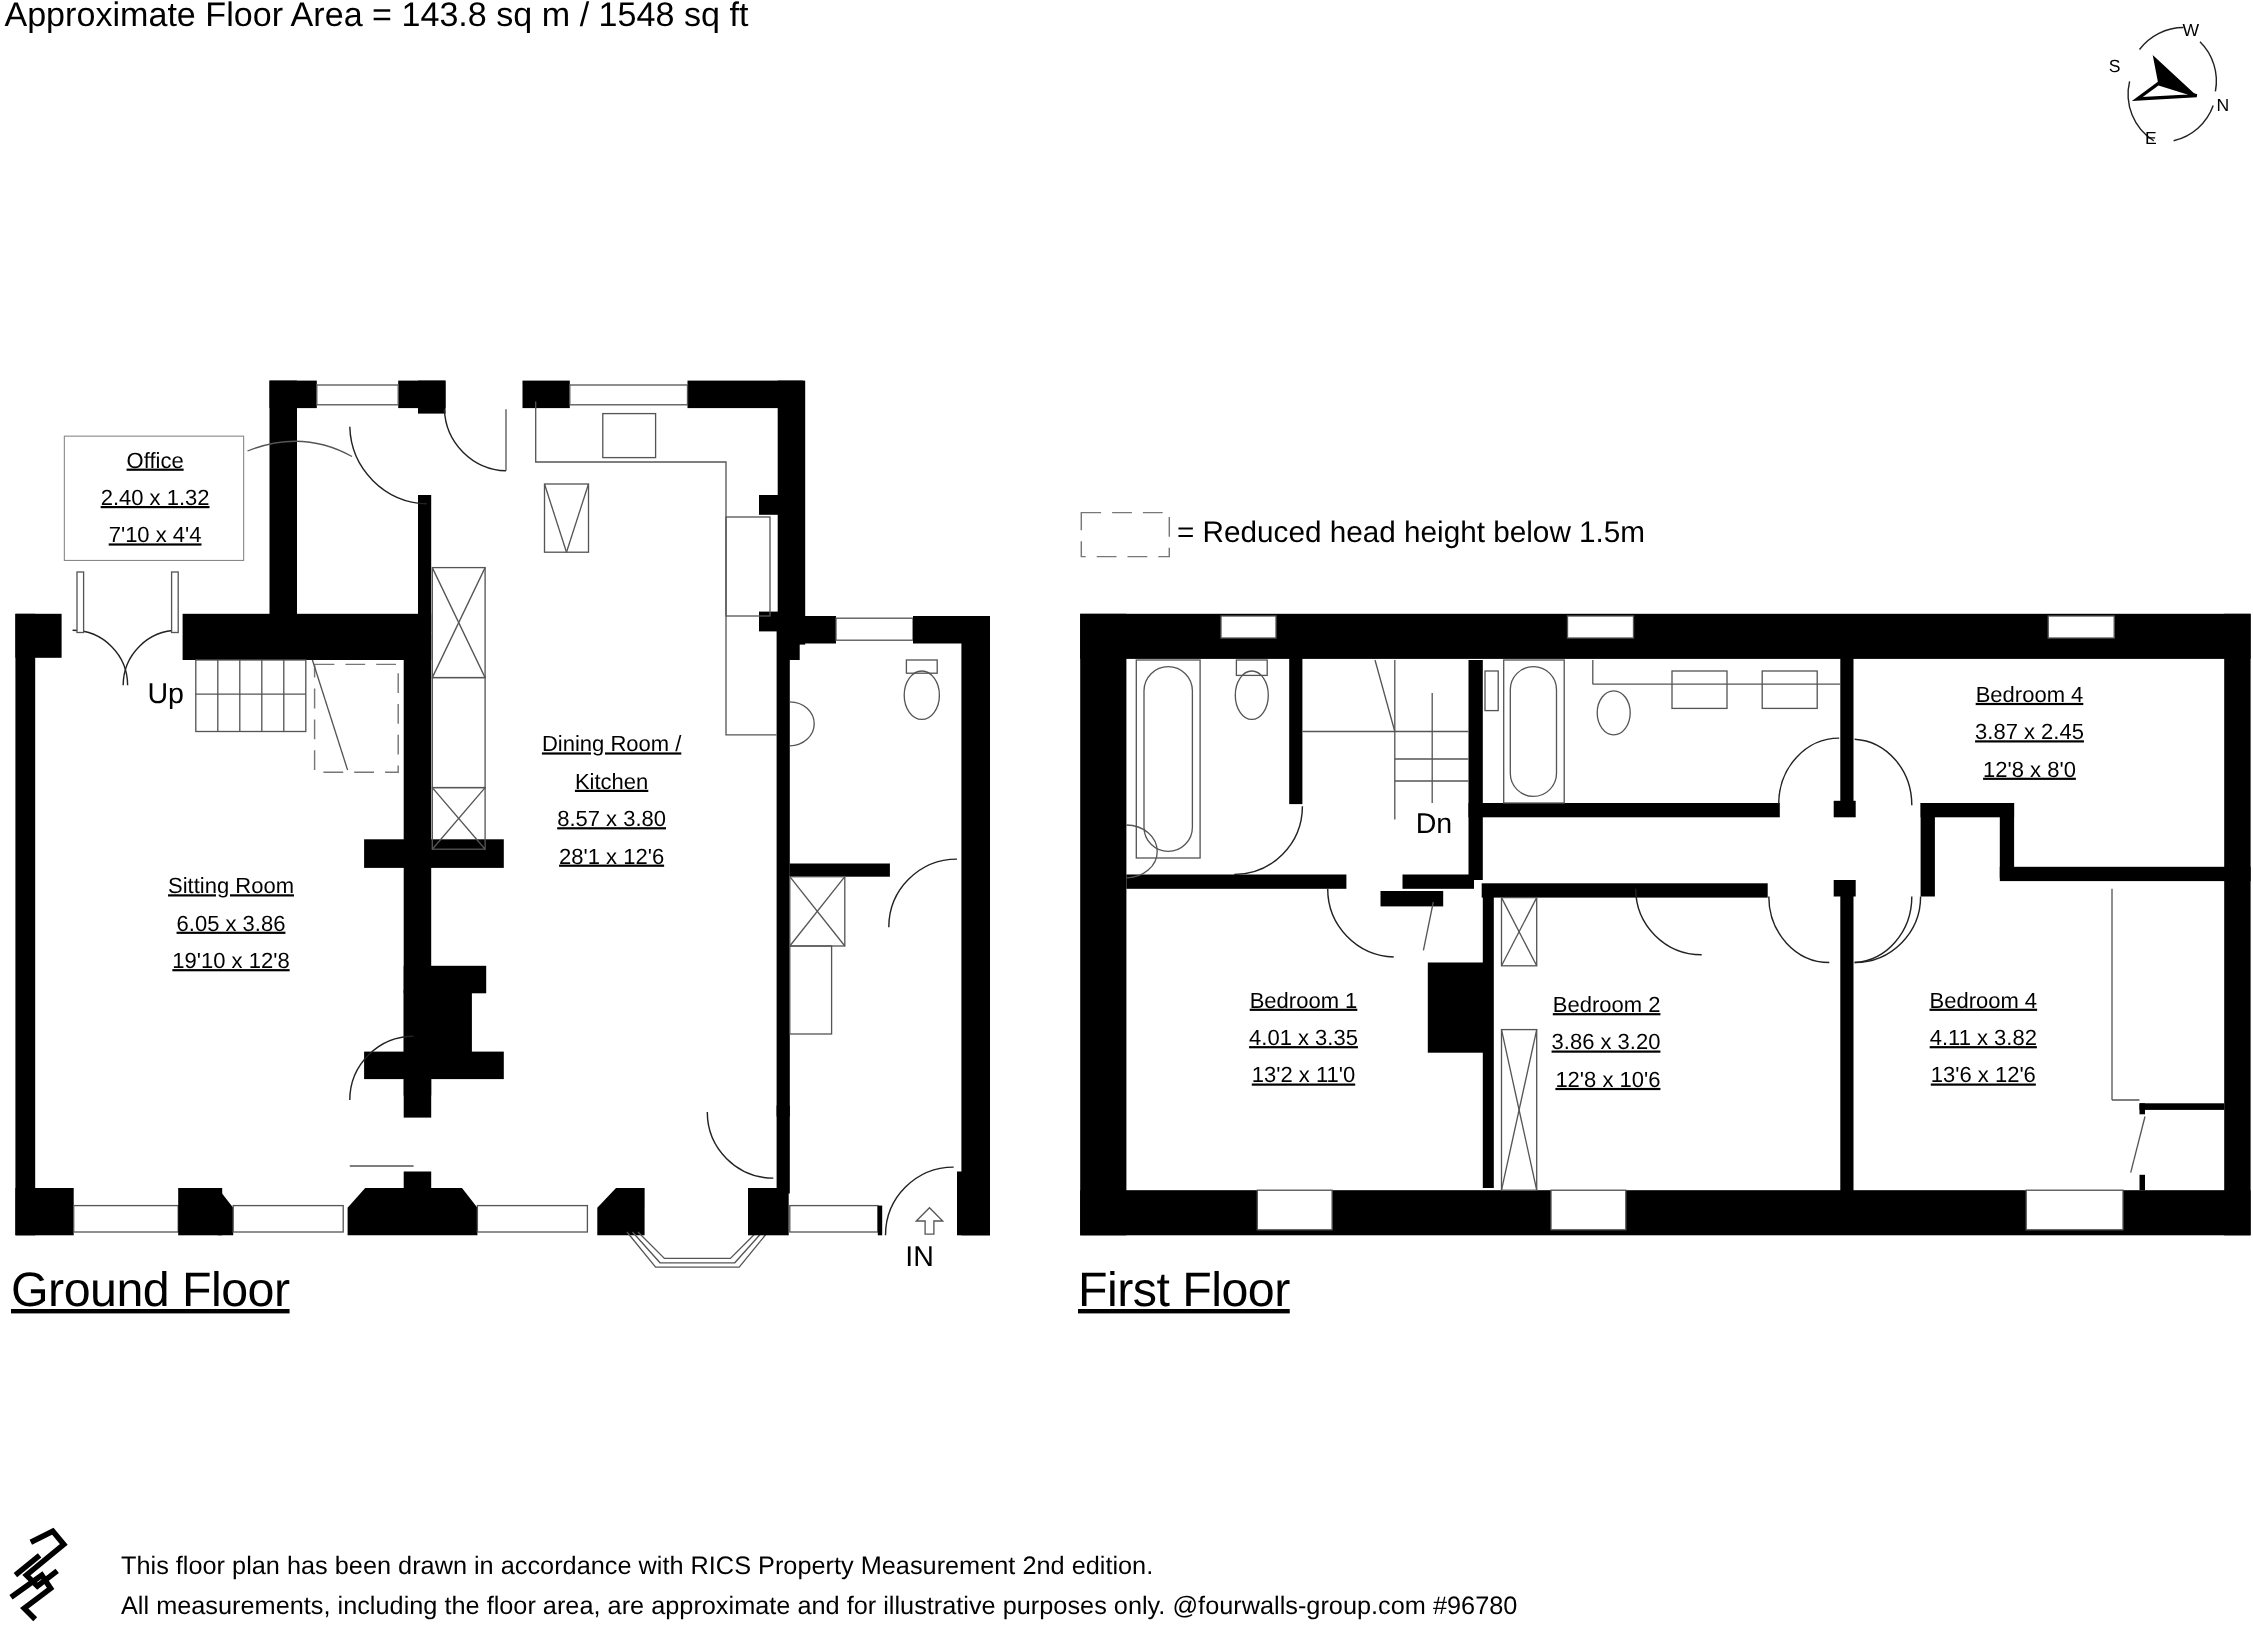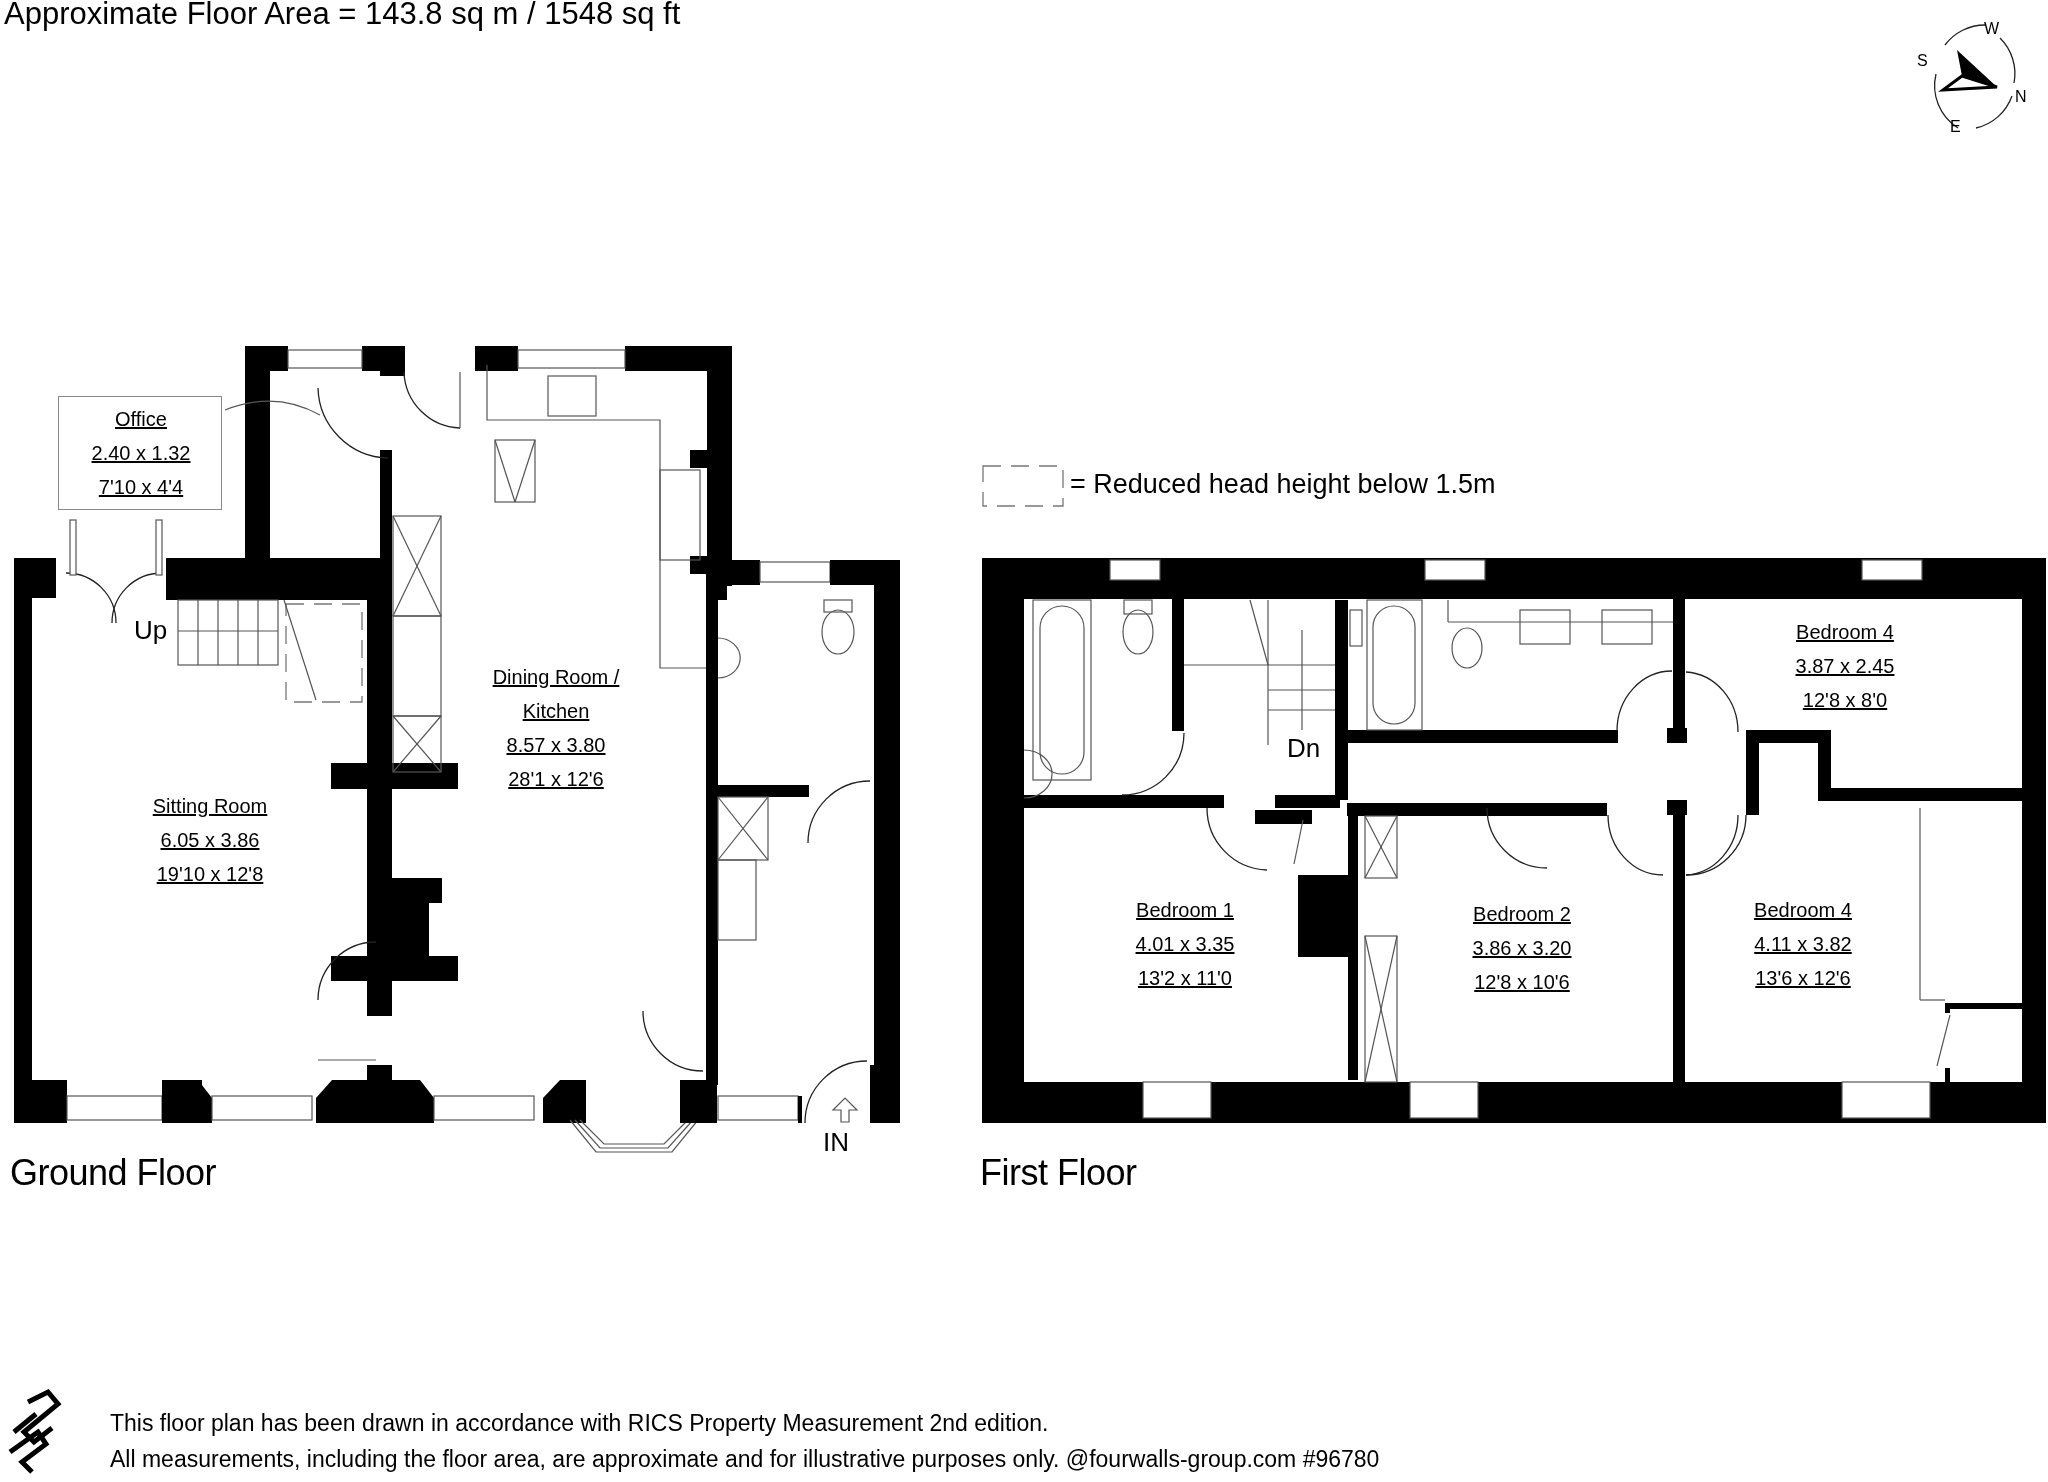--- a/index.html
+++ b/index.html
@@ -6,21 +6,21 @@
   body { width:2048px; height:1482px; position:relative; overflow:hidden; font-family:"Liberation Sans", sans-serif; color:#000; }
   .abs { position:absolute; }
   #plan { position:absolute; left:0; top:0; width:2048px; height:1482px; }
   .wall { fill:#000; }
   .thin { fill:none; stroke:#555; stroke-width:1.2; }
   .thinw { fill:#fff; stroke:#555; stroke-width:1.2; }
   .swing { fill:none; stroke:#222; stroke-width:1.3; }
   .dash { fill:none; stroke:#777; stroke-width:1.3; stroke-dasharray:18 10; }
   .area-title { left:4px; top:0px; font-size:31px; line-height:28px; white-space:nowrap; }
   .room-label { text-align:center; font-size:20px; line-height:34px; white-space:nowrap; transform:translateX(-50%);text-decoration:underline; }
-  .floor-label { font-size:36px; line-height:50px; white-space:nowrap; letter-spacing:-0.5px; }
+  .floor-label { font-size:44px; line-height:50px; white-space:nowrap; letter-spacing:-0.5px;text-decoration:underline; }
   .small-label { font-size:26px; line-height:30px; white-space:nowrap; }
   .office-box { left:58px; top:396px; width:164px; height:114px; border:1.5px solid #888; box-sizing:border-box; }
   .legend-text { left:1070px; top:471px; font-size:27px; line-height:26px; white-space:nowrap; }
   .footer-line { left:110px; font-size:23px; line-height:22px; white-space:nowrap; }
   .compass-letter { font-size:16px; line-height:18px; }
 </style>
 </head>
 <body>
 
 <svg id="plan" viewBox="0 0 2048 1482">
@@ -258,21 +258,21 @@
 <div class="abs small-label" style="left:823px;top:1127px;">IN</div>
 <div class="abs floor-label" style="left:10px;top:1148px;">Ground Floor</div>
 
 <div class="abs legend-text">= Reduced head height below 1.5m</div>
 <div class="abs small-label" style="left:1287px;top:733px;">Dn</div>
 <div class="abs room-label" style="left:1185px;top:893px;">
   <div>Bedroom 1</div>
   <div>4.01 x 3.35</div>
   <div>13'2 x 11'0</div>
 </div>
-<div class="abs room-label" style="left:1522px;top:897px;">
+<div class="abs room-label" style="left:1460px;top:897px;text-align:right;">
   <div>Bedroom 2</div>
   <div>3.86 x 3.20</div>
   <div>12'8 x 10'6</div>
 </div>
 <div class="abs room-label" style="left:1845px;top:615px;">
   <div>Bedroom 4</div>
   <div>3.87 x 2.45</div>
   <div>12'8 x 8'0</div>
 </div>
 <div class="abs room-label" style="left:1803px;top:893px;">

